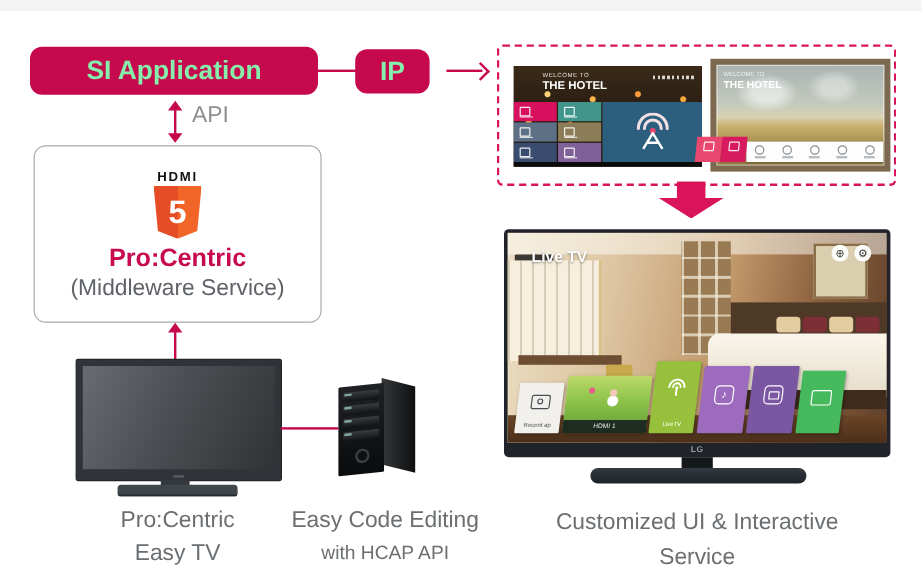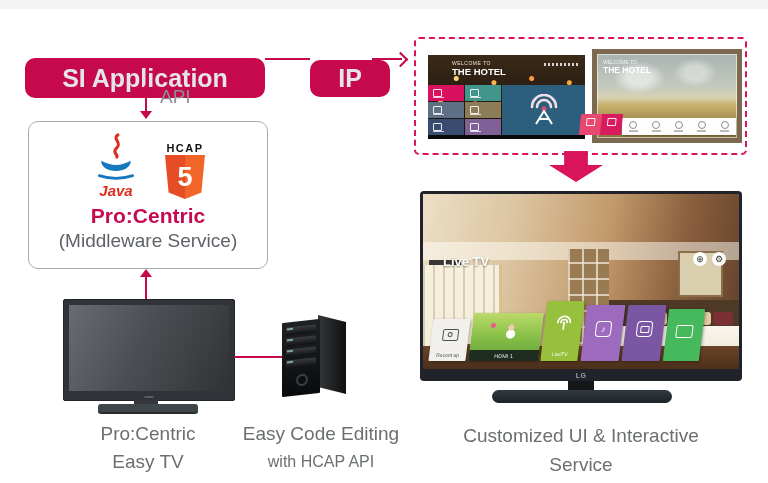--- a/index.html
+++ b/index.html
@@ -4,24 +4,24 @@
 <style>
   html,body{margin:0;padding:0;background:#fff;}
   #stage{position:relative;width:768px;height:483px;background:#fff;overflow:hidden;
          font-family:"Liberation Sans",sans-serif;}
   .abs{position:absolute;}
 
   
   .topstrip{left:0;top:0;width:768px;height:9px;background:#f3f3f4;}
 
   
-  .rnode{display:flex;align-items:center;justify-content:center;color:#e5e5e5;
-         font-weight:bold;font-size:25px;border-radius:10px;background:#c5094c;margin-top:19px;}
+  .rnode{display:flex;align-items:center;justify-content:center;color:#86efac;
+         font-weight:bold;font-size:22px;border-radius:10px;background:#c5094c;}
   .si-box{left:25px;top:39px;width:240px;height:40px;}
-  .ip-box{left:310px;top:41px;width:80px;height:37px;}
+  .ip-box{left:296px;top:41px;width:62px;height:37px;}
   .hline{height:2px;background:#c5094c;}
   .conn-si-ip{left:265px;top:58px;width:45px;}
   .conn-ip-dash{left:372px;top:58px;width:30px;}
   .chev{left:395px;top:54px;width:9px;height:9px;border-top:2px solid #c5094c;
         border-right:2px solid #c5094c;transform:rotate(45deg);}
 
   
   .api-wrap{left:140px;top:84px;width:12px;height:35px;}
   .api-line{position:absolute;left:5px;top:4px;width:2px;height:27px;background:#c5094c;}
   .tri{position:absolute;width:0;height:0;border-left:6px solid transparent;border-right:6px solid transparent;}
@@ -94,21 +94,21 @@
   .s2-ml{width:9px;height:1.5px;background:#b9bcbf;}
 
   
   .down-arrow{left:549px;top:151px;width:54px;height:31px;background:#d9145b;
       clip-path:polygon(28% 0,72% 0,72% 45%,100% 45%,50% 100%,0 45%,28% 45%);}
 
   
   .tv-big{left:420px;top:191px;width:322px;height:190px;background:#20242a;border-radius:4px;}
   .tv-big-screen{position:absolute;left:3px;top:3px;right:3px;bottom:12px;overflow:hidden;
       background:linear-gradient(100deg,#ecdfc6 0%,#dcc4a0 28%,#c29a6b 55%,#8a5f3d 78%,#5f402a 100%);}
-  .rm{position:absolute;margin-top:48px;}
+  .rm{position:absolute;}
   .rm-ceiling{left:0;top:0;right:0;height:10%;background:rgba(255,255,250,.5);}
   .rm-window{left:0;top:13%;width:24%;height:48%;background:#f6efdd;
       background-image:repeating-linear-gradient(90deg,rgba(160,140,110,.35) 0 2px,rgba(0,0,0,0) 2px 10px);
       border-right:3px solid #d9c08c;}
   .rm-walltv{left:2%;top:10%;width:10%;height:13%;background:#3b3733;border-radius:1px;}
   .rm-desk{left:3%;top:58%;width:27%;height:5%;background:#6e4e33;}
   .rm-stool{left:26%;top:63%;width:7%;height:9%;background:#caa94e;border-radius:2px;}
   .rm-shelf{left:46%;top:4%;width:13%;height:54%;background:#9a7a52;
       background-image:repeating-linear-gradient(0deg,rgba(245,238,220,.7) 0 2px,rgba(0,0,0,0) 2px 16px),
                        repeating-linear-gradient(90deg,rgba(245,238,220,.7) 0 2px,rgba(0,0,0,0) 2px 14px);}
@@ -208,30 +208,22 @@
 
   <div class="abs api-wrap">
     <span class="api-line"></span>
     <span class="tri tri-up"></span>
     <span class="tri tri-dn"></span>
   </div>
   <div class="abs api-label">API</div>
 
   <div class="abs mw-box">
     <div class="logos">
-      <div class="java-wrap">
-        <svg width="46" height="50" viewBox="0 0 46 54">
-          <path d="M25 2c-7 5 6 8-2 15c-4 4 2 6 1 9" fill="none" stroke="#E02D1F" stroke-width="3.4" stroke-linecap="round"></path>
-          <path d="M7 30q16 9 32 0c0 7-7 11-16 11s-16-4-16-11z" fill="#1878BE"></path>
-          <path d="M5 46q18 6 36 0" fill="none" stroke="#1878BE" stroke-width="3" stroke-linecap="round"></path>
-        </svg>
-        <div class="java-word">Java</div>
-      </div>
       <div class="html5-wrap">
-        <div class="html-word">HCAP</div>
+        <div class="html-word">HDMI</div>
         <div class="shield">
           <span class="five">5</span>
         </div>
       </div>
     </div>
     <div class="mw-title" style="color: rgb(199, 10, 80);">Pro:Centric</div>
     <div class="mw-sub">(Middleware Service)</div>
   </div>
 
   <div class="abs up-wrap">

